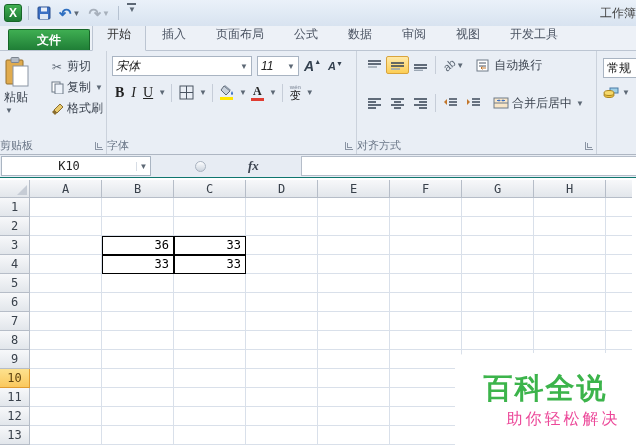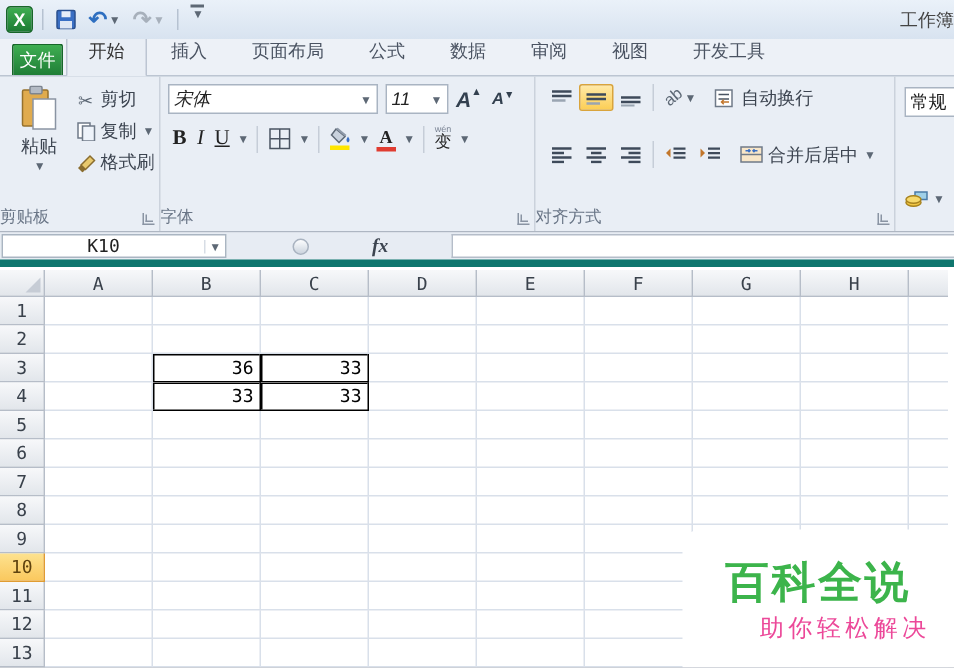--- a/index.html
+++ b/index.html
@@ -33,22 +33,22 @@
   
   .tabrow {
     height:24px; background:#edf1f7; display:flex; align-items:flex-end;
     padding-left:8px; gap:2px;
   }
   .tab {
     height:21px; padding:16px 14px; display:flex; align-items:center;
     font-size:12px; color:#4a5362; cursor:default; white-space:nowrap;
   }
   .tab.file-tab {
-    background:linear-gradient(#3fae52,#1f7e36); color:#fff; font-weight:normal;
-    border:1px solid #176629; border-bottom:none; border-radius:2px 2px 0 0; padding:0 4px;margin-top:41px;
+    background:linear-gradient(#3fae52,#1f7e36); color:#fff; font-weight:bold;
+    border:1px solid #176629; border-bottom:none; border-radius:2px 2px 0 0; padding:0 28px;margin-top:41px;
   }
   .tab.active {
     background:#e9eef5; border:1px solid #bcc5d2; border-bottom:1px solid #e9eef5;
     border-radius:2px 2px 0 0; margin-bottom:-1px; color:#333;
   }
   
   .ribbon {
     height:105px; background:#e9eef5; border-top:1px solid #bcc5d2;
     border-bottom:1px solid #aeb6c2; display:flex;
   }
@@ -58,21 +58,21 @@
     font-size:11px; color:#697586; line-height:17px;
   }
   .launcher {
     position:absolute; right:3px; bottom:4px; width:8px; height:8px;
     border-left:1px solid #8a94a3; border-bottom:1px solid #8a94a3;
   }
   .launcher:after { content:""; position:absolute; left:1px; bottom:1px; width:4px; height:4px; border-left:1px solid #8a94a3; border-bottom:1px solid #8a94a3; }
   
   .g-clipboard { width:107px; }
   .clip-body { display:flex; padding:4px 2px 0 4px; }
-  .paste-btn { width:44px; display:flex; flex-direction:column; align-items:center; padding-top:2px; }
+  .paste-btn { width:44px; display:flex; flex-direction:column; padding-top:2px; }
   .paste-btn .lbl { margin-top:2px; }
   .clip-col { display:flex; flex-direction:column; gap:4px; margin-left:2px; padding-top:3px; }
   .small-btn { display:flex; align-items:center; gap:3px; white-space:nowrap; }
   .icon12 { width:14px; height:13px; display:inline-flex; align-items:center; justify-content:center; }
   .scissors { color:#5b6673; font-size:12px; }
   
   .g-font { width:250px; }
   .frow1 { display:flex; align-items:center; gap:3px; margin:5px 4px 0 5px;font-style:italic; }
   .combo {
     background:#fff; border:1px solid #a9b4c2; height:20px; display:flex;
@@ -95,26 +95,26 @@
   .phonetic { display:flex; flex-direction:column; align-items:center; line-height:1; font-size:11px; }
   .phonetic .hint { font-size:6px; color:#7a squeeze; color:#7a8494; }
   
   .g-align { width:240px; }
   .arow { display:flex; align-items:center; margin:5px 4px 0 6px; }
   .arow2 { margin-top:20px; }
   .abtn { padding:2px 3px; border:1px solid transparent; border-radius:2px; display:flex; align-items:center; }
   .abtn.sel { background:linear-gradient(#ffe9a8,#fcce55); border:1px solid #d9a43c; }
   .txt-btn { display:flex; align-items:center; gap:3px; margin-left:8px; white-space:nowrap; }
   
-  .g-number { flex:1; min-width:38px; overflow:hidden; border-right:none;gap:40px; }
+  .g-number { flex:1; min-width:38px; overflow:hidden; border-right:none; }
   .nbox { width:58px; margin:7px 0 0 6px; }
   .coin-row { display:flex; align-items:center; margin:8px 0 0 6px; gap:2px; }
   
   .formulabar {
-    height:23px; background:#e7ecf3; border-bottom:5px solid #0f766e;
+    height:23px; background:#e7ecf3; border-bottom:1px solid #0f766e;
     display:flex; align-items:stretch;gap:36px;
   }
   .namebox {
     width:150px; background:#fff; border:1px solid #aab5c2; margin:1px 0 1px 1px;
     display:flex; align-items:center; font-size:12px; color:#222;
   }
   .namebox .nb-text { flex:1; text-align:center; font-family:"DejaVu Sans Mono",monospace; }
   .nb-drop { width:14px; text-align:center; font-size:8px; color:#5d6875; border-left:1px solid #d7dde5; }
   .fb-circle {
     width:11px; height:11px; border-radius:50%; background:linear-gradient(#fcfdfe,#ccd4de);

